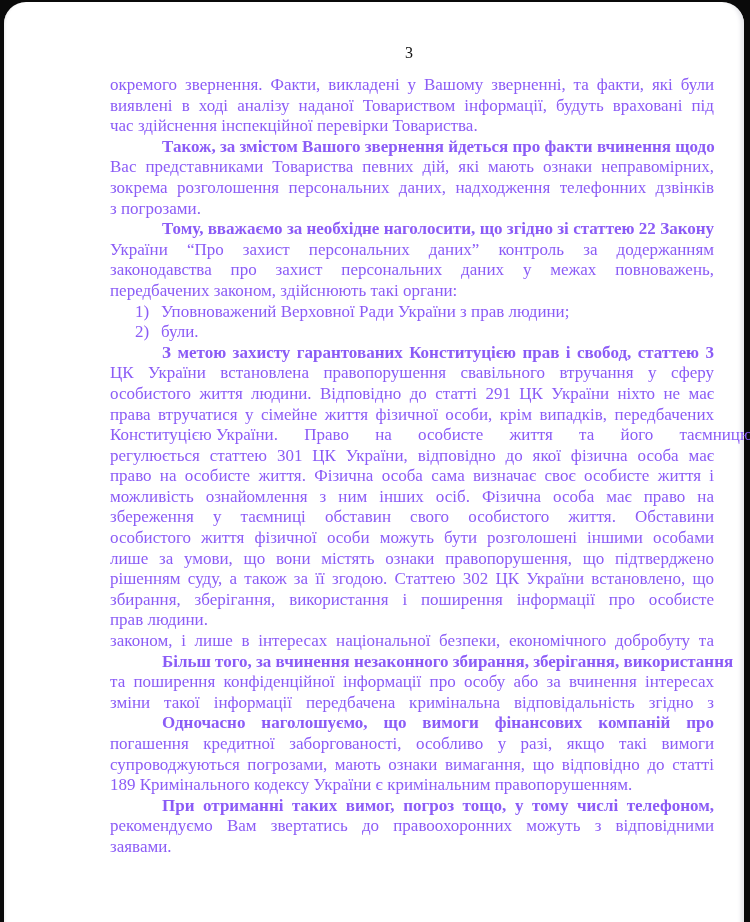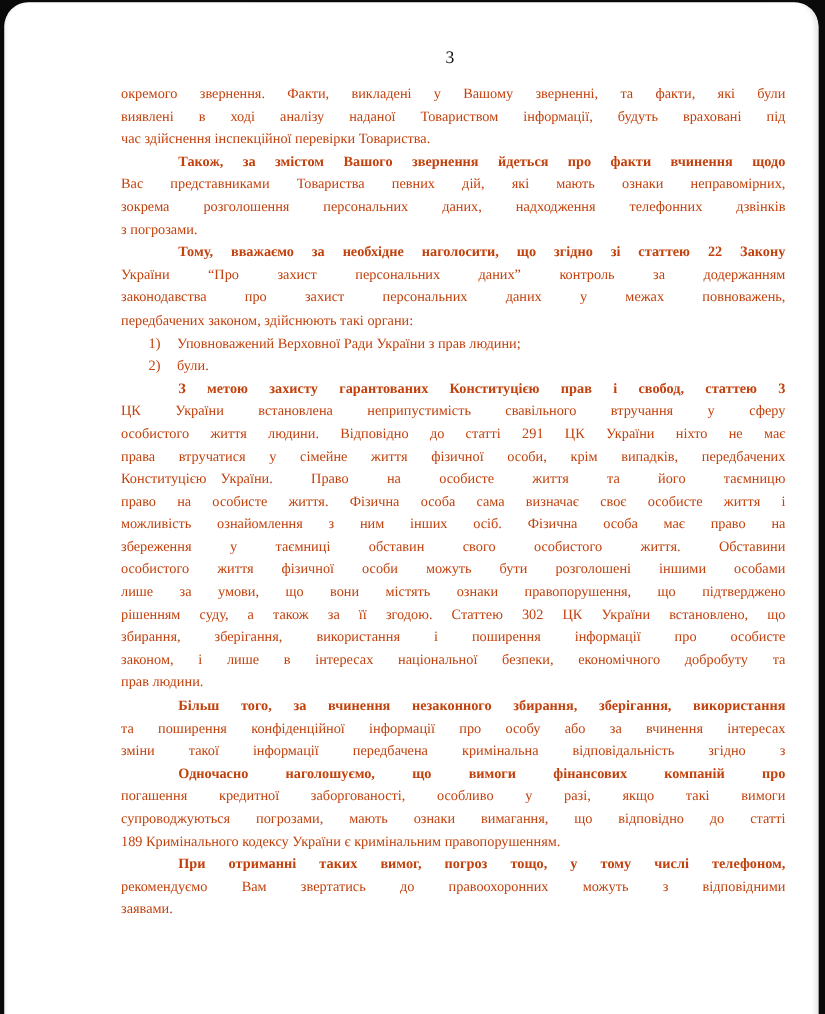--- a/index.html
+++ b/index.html
@@ -18,21 +18,21 @@
     }
     .page-number {
       position: absolute; top: 42px; left: 0; width: 810px;
       text-align: center;
       font-family: "Liberation Serif", serif;
       font-size: 16px; color: #111;
     }
     .body-text {
       position: absolute; left: 106px; top: 73px; width: 604px;
       font-family: "Liberation Serif", serif;
-      font-size: 13px; color: #c2410c;
+      font-size: 17px; color: #8b5cf6;
       line-height: 20.6px;
     }
     .line {
       display: block; white-space: nowrap;
       text-align: justify; text-align-last: justify;
       height: 20.6px;
     }
     .line.last { text-align-last: left; }
     .line.indent { padding-left: 52px; font-weight: bold; }
     .line.list { padding-left: 25px; }
@@ -67,33 +67,34 @@
       <span class="line last">передбачених законом, здійснюють такі органи:</span>
     </div>
 
     <div>
       <span class="line last list"><span class="list-num">1)</span><span>Уповноважений Верховної Ради України з прав людини;</span></span>
       <span class="line last list"><span class="list-num">2)</span><span>були.</span></span>
     </div>
 
     <div>
       <span class="line indent">З метою захисту гарантованих Конституцією прав і свобод, статтею 3</span>
-      <span class="line">ЦК України встановлена неприпустимість свавільного втручання у сферу</span>
+      <span class="line">ЦК України встановлена правопорушення свавільного втручання у сферу</span>
       <span class="line">особистого життя людини. Відповідно до статті 291 ЦК України ніхто не має</span>
       <span class="line">права втручатися у сімейне життя фізичної особи, крім випадків, передбачених</span>
       <span class="line"><span class="u">Конституцією України</span><span style="word-spacing: 22px;">. Право на особисте життя та його таємницю</span></span>
+      <span class="line">регулюється статтею 301 ЦК України, відповідно до якої фізична особа має</span>
       <span class="line">право на особисте життя.  Фізична особа сама визначає своє особисте життя і</span>
       <span class="line">можливість ознайомлення з ним інших осіб. Фізична особа має право на</span>
       <span class="line">збереження у таємниці обставин свого особистого життя. Обставини</span>
       <span class="line">особистого життя фізичної особи можуть бути розголошені іншими особами</span>
       <span class="line">лише за умови, що вони містять ознаки правопорушення, що підтверджено</span>
       <span class="line">рішенням суду, а також за її згодою. Статтею 302 ЦК України встановлено, що</span>
       <span class="line">збирання, зберігання, використання і поширення інформації про особисте</span>
+      <span class="line last">прав людини.</span>
       <span class="line">законом, і лише в інтересах національної безпеки, економічного добробуту та</span>
-      <span class="line last">прав людини.</span>
     </div>
 
     <div>
       <span class="line indent">Більш того, за вчинення незаконного збирання, зберігання, використання</span>
       <span class="line">та поширення конфіденційної інформації про особу або за вчинення інтересах</span>
       <span class="line">зміни такої інформації передбачена кримінальна відповідальність згідно з</span>
     </div>
 
     <div>
       <span class="line indent">Одночасно наголошуємо, що вимоги фінансових компаній про</span>

